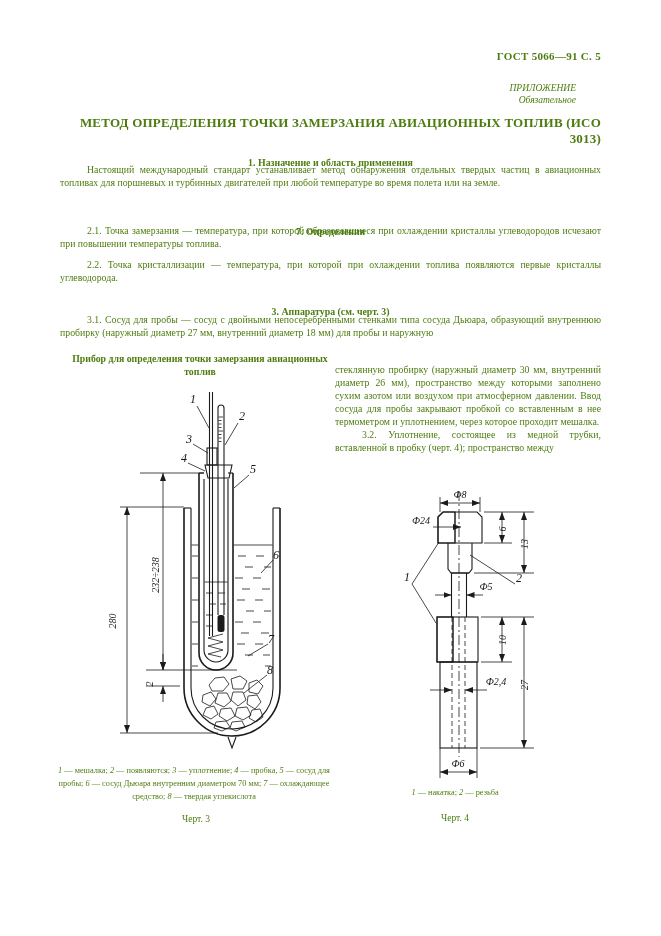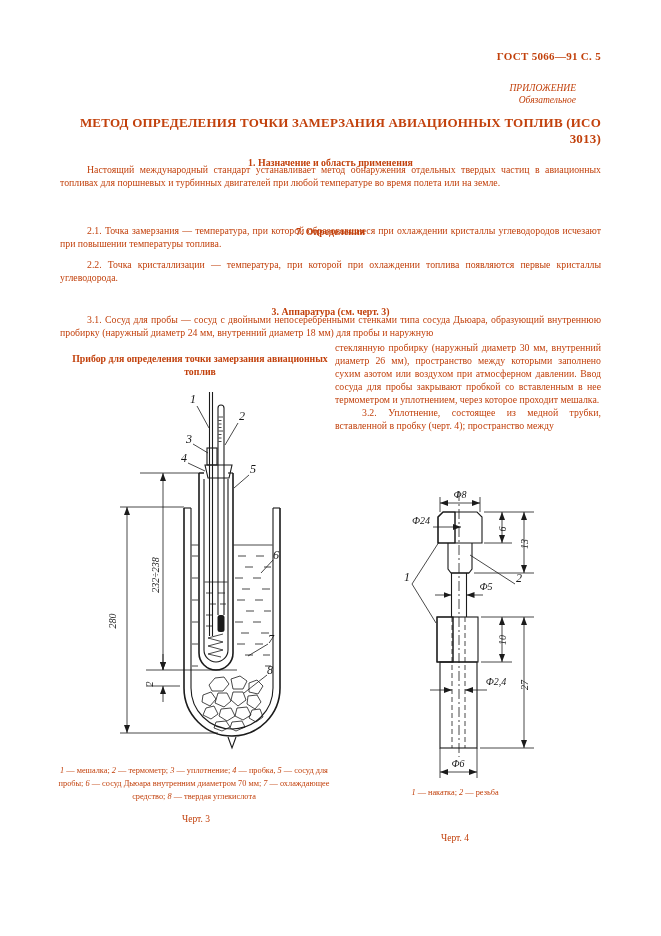--- a/index.html
+++ b/index.html
@@ -1,39 +1,39 @@
 <!DOCTYPE html>
 <html><head>
 <meta charset="utf-8">
 <style>
   html,body{margin:0;padding:0;}
   body{width:661px;height:936px;background:#e9e9e9;font-family:"Liberation Serif",serif;}
-  .page{position:relative;width:661px;height:936px;background:#ffffff;color:#c2410c;overflow:hidden;}
+  .page{position:relative;width:661px;height:936px;background:#ffffff;color:#4d7c0f;overflow:hidden;}
   .abs{position:absolute;}
   .hdr{top:50px;right:60px;font-size:11px;font-weight:bold;letter-spacing:.3px;}
   .annex{top:83px;right:85px;font-size:9.5px;font-style:italic;text-align:right;line-height:11.5px;}
   .title{top:115px;left:60px;width:541px;text-align:right;font-weight:bold;font-size:13px;letter-spacing:.2px;}
   .shead{left:60px;width:541px;text-align:center;font-weight:bold;font-size:9.9px;margin-top:16px;}
   .h1{top:141px;} .h2{top:210px;} .h3{top:290px;}
   .para{left:60px;width:541px;font-size:9.8px;line-height:13px;text-align:justify;}
   .ind{text-indent:27px;}
   .p1{top:163px;} .p21{top:224px;} .p22{top:258px;} .p31{top:313px;}
   .figtitle{font-weight:bold;font-size:9.8px;text-align:center;line-height:13px;}
   .f3t{top:352px;left:60px;width:280px;}
   .rcol{top:341px;left:335px;width:266px;font-size:9.8px;line-height:13px;text-align:justify;}
-  .rcol .cont{text-indent:0;}
+  .rcol .cont{text-indent:0;margin-top:22px;}
   .rcol .ind2{text-indent:27px;}
   .f4t{top:457px;left:345px;width:250px;}
   .legend{font-size:8.3px;line-height:13px;text-align:center;}
   .leg3{top:764px;left:54px;width:280px;}
   .leg4{top:786px;left:375px;width:160px;}
   .legend i{font-style:italic;}
   .caption{font-size:9.5px;text-align:center;}
   .cap3{top:814px;left:60px;width:272px;}
-  .cap4{top:813px;left:375px;width:160px;margin-top:20px;}
+  .cap4{top:813px;left:375px;width:160px;}
   svg{display:block;}
   svg text{font-family:"Liberation Serif",serif;fill:#161616;}
   .dimtx{font-size:10px;font-style:italic;}
   .lbltx{font-size:12px;font-style:italic;}
   .thin{stroke:#1b1b1b;stroke-width:.8;fill:none;}
   .mid{stroke:#1b1b1b;stroke-width:1.1;fill:none;}
   .thick{stroke:#1b1b1b;stroke-width:1.6;fill:none;}
 </style>
 </head>
 <body>
@@ -50,21 +50,21 @@
   <div class="abs title">МЕТОД ОПРЕДЕЛЕНИЯ ТОЧКИ ЗАМЕРЗАНИЯ АВИАЦИОННЫХ ТОПЛИВ (ИСО 3013)</div>
 
   <div class="abs shead h1">1. Назначение и область применения</div>
   <div class="abs para ind p1">Настоящий международный стандарт устанавливает метод обнаружения отдельных твердых частиц в авиационных топливах для поршневых и турбинных двигателей при любой температуре во время полета или на земле.</div>
 
   <div class="abs shead h2">7. Определения</div>
   <div class="abs para ind p21">2.1. Точка замерзания — температура, при которой образовавшиеся при охлаждении кристаллы углеводородов исчезают при повышении температуры топлива.</div>
   <div class="abs para ind p22">2.2. Точка кристаллизации — температура, при которой при охлаждении топлива появляются первые кристаллы углеводорода.</div>
 
   <div class="abs shead h3">3. Аппаратура (см. черт. 3)</div>
-  <div class="abs para ind p31">3.1. Сосуд для пробы — сосуд с двойными непосеребренными стенками типа сосуда Дьюара, образующий внутреннюю пробирку (наружный диаметр 24 мм, внутренний диаметр 18 мм) для пробы и наружную</div>
+  <div class="abs para ind p31">3.1. Сосуд для пробы — сосуд с двойными непосеребренными стенками типа сосуда Дьюара, образующий внутреннюю пробирку (наружный диаметр 27 мм, внутренний диаметр 18 мм) для пробы и наружную</div>
 
   <div class="abs figtitle f3t">Прибор для определения точки замерзания авиационных топлив</div>
 
   <div class="abs rcol">
     <div class="cont">стеклянную пробирку (наружный диаметр 30 мм, внутренний диаметр 26 мм), пространство между которыми заполнено сухим азотом или воздухом при атмосферном давлении. Ввод сосуда для пробы закрывают пробкой со вставленным в нее термометром и уплотнением, через которое проходит мешалка.</div>
     <div class="ind2">3.2. Уплотнение, состоящее из медной трубки, вставленной в пробку (черт. 4); пространство между</div>
   </div>
 
 
   <svg class="abs" style="left:85px;top:388px" width="250" height="385" viewBox="0 0 250 385">
@@ -324,21 +324,21 @@
       <line x1="17" y1="99" x2="44" y2="57" class="thin"></line>
       <line x1="17" y1="99" x2="41" y2="138" class="thin"></line>
       <text class="lbltx" x="12" y="96" text-anchor="middle">1</text>
       <line x1="120" y1="99" x2="75" y2="70" class="thin"></line>
       <text class="lbltx" x="124" y="97" text-anchor="middle">2</text>
     </g>
   </svg>
 
   <div class="abs legend leg3">
     <span><i>1</i> <span>— мешалка;</span></span>
-    <span><i>2</i> <span>— термометр;</span></span>
+    <span><i>2</i> <span>— появляются;</span></span>
     <span><i>3</i> <span>— уплотнение;</span></span>
     <span><i>4</i> <span>— пробка,</span></span>
     <span><i>5</i> <span>— сосуд для пробы;</span></span>
     <span><i>6</i> <span>— сосуд Дьюара внутренним диаметром 70 мм;</span></span>
     <span><i>7</i> <span>— охлаждающее средство;</span></span>
     <span><i>8</i> <span>— твердая углекислота</span></span>
   </div>
 
   <div class="abs caption cap3">Черт. 3</div>
 

